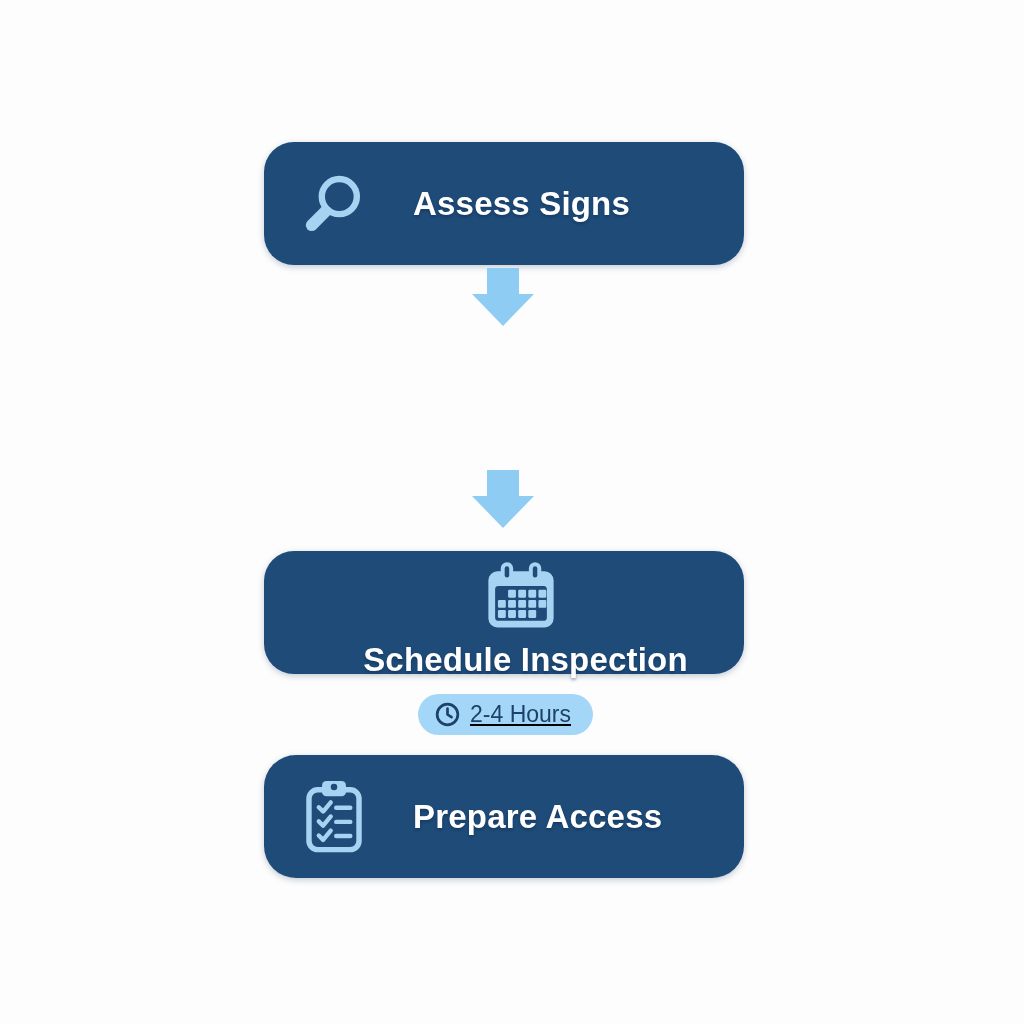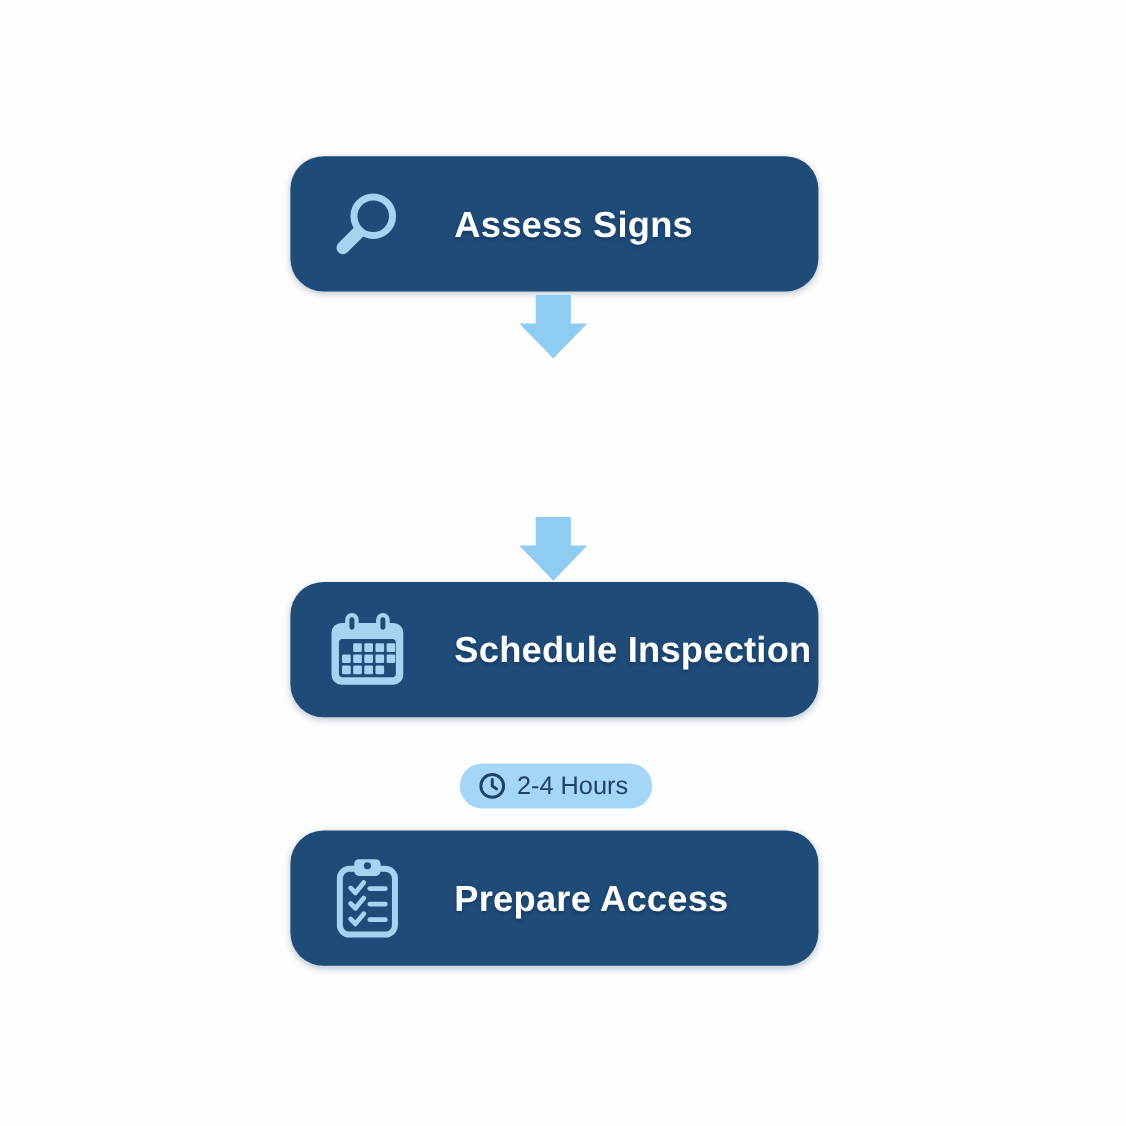--- a/index.html
+++ b/index.html
@@ -39,22 +39,22 @@
     margin-left: 43px;
     color: #ffffff;
     font-size: 33px;
     font-weight: 700;
     letter-spacing: 0.2px;
     text-shadow: 0 2px 3px rgba(10, 30, 60, 0.35);
     white-space: nowrap;
   }
   .box-1 { top: 142px; }
   .box-2 { top: 345px; }
-  .box-3 { top: 529px; }
-  .box-4 { top: 755px; }
+  .box-3 { top: 551px; flex-direction: column; }
+  .box-4 { top: 755px; border-radius: 32px; }
 
   .flow-arrow {
     position: absolute;
     left: 472px;
     width: 62px;
     height: 58px;
   }
   .arrow-1 { top: 268px; }
   .arrow-2 { top: 470px; }
 
@@ -64,20 +64,21 @@
     left: 418px;
     height: 41px;
     min-width: 168px;
     padding: 0 22px 0 16px;
     background: #a4d7f7;
     border-radius: 21px;
     display: inline-flex;
     align-items: center;
     justify-content: space-between;
     gap: 9px;
+    text-decoration: underline;
   }
   .duration-badge .badge-label {
     color: #1d4168;
     font-size: 23px;
     font-weight: 500;
     white-space: nowrap;
   }
 </style>
 </head>
 <body>

